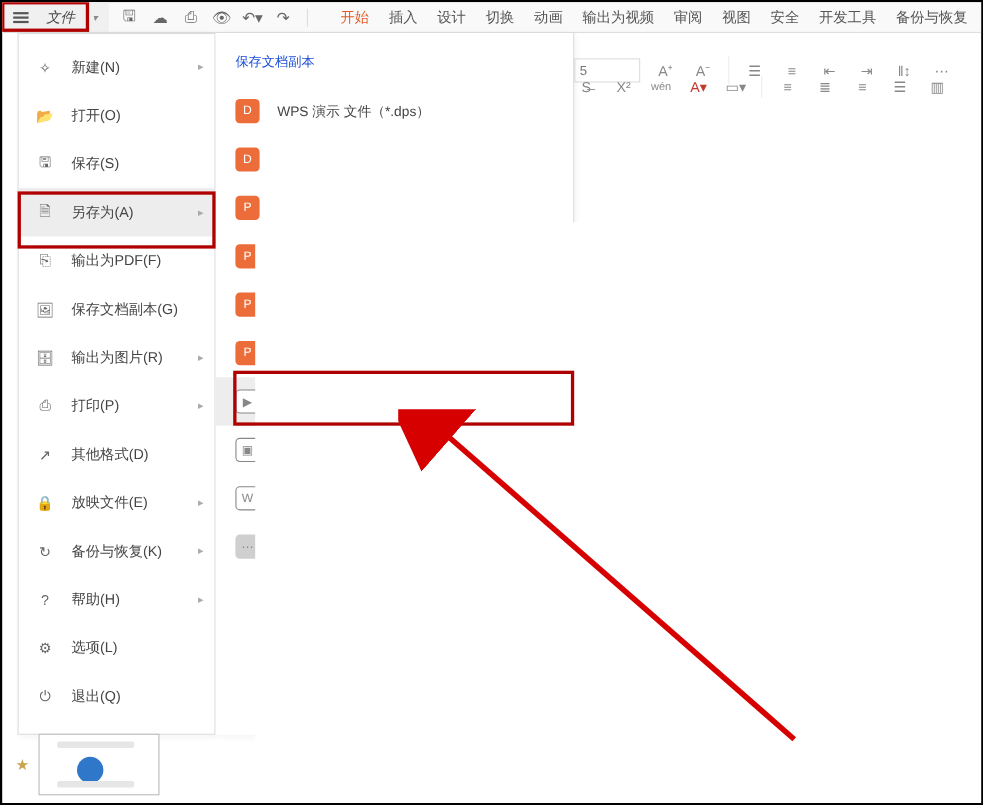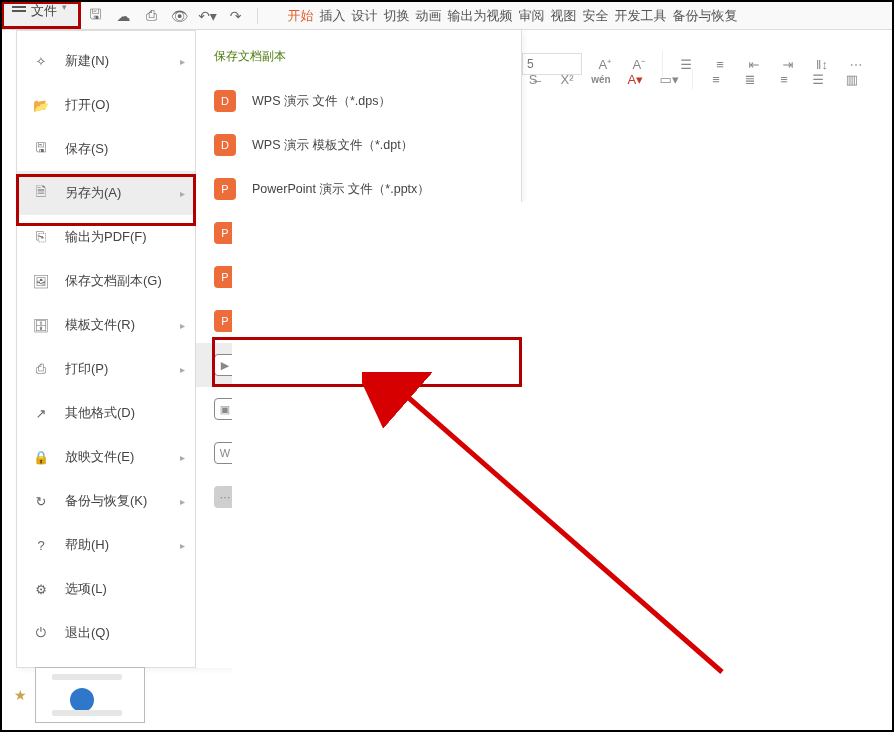--- a/index.html
+++ b/index.html
@@ -1,45 +1,45 @@
 <!DOCTYPE html>
 <html><head>
 <meta charset="utf-8">
 <style>
   * { box-sizing: border-box; margin: 0; padding: 0; font-family: "Microsoft YaHei", "PingFang SC", sans-serif; }
   body { width: 894px; height: 732px; background: #fff; position: relative; overflow: hidden; border: 2px solid #000; }
 
   
   .topbar { position: absolute; top: 0; left: 0; right: 0; height: 28px; display: flex; align-items: center; background: #f9f9f9; border-bottom: 1px solid #ddd; }
-  .file-btn { display: flex; gap: 5px; padding: 0 10px; height: 100%; background: #f0f0f0; font-size: 13px; color: #444; cursor: pointer; }
+  .file-btn { display: flex; align-items: center; gap: 16px; padding: 0 10px; height: 100%; background: #f0f0f0; font-size: 13px; color: #444; cursor: pointer; font-style: italic; }
   .file-btn .ham { display:inline-block; width:14px; height:10px; background: linear-gradient(#555,#555) 0 0/100% 2px no-repeat, linear-gradient(#555,#555) 0 4px/100% 2px no-repeat, linear-gradient(#555,#555) 0 8px/100% 2px no-repeat; }
   .qat { display: flex; align-items: center; gap: 6px; padding: 0 8px; height: 100%; }
   .qat-ico { width: 22px; height: 22px; display:flex; align-items:center; justify-content:center; color:#666; font-size:14px; cursor:pointer; border-radius:3px; }
   .sep-small { width:1px; height:16px; background:#ddd; margin:0 4px; }
-  .tabs { display:flex; align-items:flex-end; gap: 6px; padding-left: 18px; font-size: 13px; color:#555; }
+  .tabs { display:flex; align-items:flex-end; gap: 18px; padding-left: 18px; font-size: 13px; color:#555; }
   .tab { cursor:pointer; }
   .tab.active { color:#e35d2a; }
 
   
   .hl { position:absolute; border: 3px solid #b00000; pointer-events:none; }
 
   
   .ribbon { position:absolute; top:34px; left:520px; right:2px; height:56px; display:flex; align-items:center; gap:12px; color:#999; font-size:13px; }
   .rib-ico { width:22px; height:22px; display:flex; align-items:center; justify-content:center; border-radius:3px; color:#888; }
 
   
   .file-menu { position:absolute; top:28px; left:14px; width:180px; bottom:62px; background:#fff; border:1px solid #ddd; box-shadow: 2px 2px 6px rgba(0,0,0,.05); padding: 8px 0; }
   .fm-item { display:flex; align-items:center; height:44px; padding: 0 14px; gap:14px; font-size:13px; color:#444; cursor:pointer; position:relative; }
   .fm-item:hover, .fm-item.sel { background:#ededed; }
   .fm-ico { width:20px; height:20px; display:flex; align-items:center; justify-content:center; color:#666; }
   .fm-item .arrow { position:absolute; right:10px; top:50%; transform:translateY(-50%); color:#aaa; font-size:10px; }
 
   
   .submenu { position:absolute; top:28px; left:194px; width:326px; bottom:62px; background:#fff; border-right:1px solid #ddd; box-shadow:2px 2px 6px rgba(0,0,0,.05); padding: 12px 0; }
-  .sub-title { font-size:12px; color:#4d7c0f; padding: 6px 18px 14px 18px; }
+  .sub-title { font-size:12px; color:#1d4ed8; padding: 6px 18px 14px 18px; }
   .sub-item { display:flex; align-items:center; height:44px; padding:0 18px; gap:16px; font-size:12.5px; color:#444; cursor:pointer; }
   .sub-item:hover, .sub-item.sel { background:#ededed; }
   .sub-ico { width:22px; height:22px; border-radius:4px; display:flex; align-items:center; justify-content:center; font-size:11px; color:#fff; }
   .sub-ico.orange { background:#ed6d3a; }
   .sub-ico.grey   { background:#cfcfcf; color:#888; }
   .sub-ico.line   { border:1.5px solid #888; background:#fff; color:#888; }
 
   
   .thumbstrip { position:absolute; left:12px; bottom:6px; width:175px; height:58px; display:flex; align-items:center; gap:8px; }
   .thumb-star { color:#c9a34e; font-size:14px; }
@@ -95,21 +95,21 @@
   <span class="rib-ico">☰</span>
   <span class="rib-ico">≡</span>
   <span class="rib-ico">⇤</span>
   <span class="rib-ico">⇥</span>
   <span class="rib-ico">‖↕</span>
   <span class="rib-ico">⋯</span>
 </div>
 <div style="position:absolute; top:64px; left:520px; right:2px; height:26px; display:flex; align-items:center; gap:12px; color:#ccc; font-size:13px;">
   <span class="rib-ico">S̶</span>
   <span class="rib-ico">X²</span>
-  <span class="rib-ico" style="font-size:10px;font-weight:bold;">wén</span>
+  <span class="rib-ico" style="font-size:10px;">wén</span>
   <span class="rib-ico" style="color:#c0392b;">A▾</span>
   <span class="rib-ico">▭▾</span>
   <span style="width:1px;height:20px;background:#eee;"></span>
   <span class="rib-ico">≡</span>
   <span class="rib-ico">≣</span>
   <span class="rib-ico">≡</span>
   <span class="rib-ico">☰</span>
   <span class="rib-ico">▥</span>
 </div>
 
@@ -135,21 +135,21 @@
     <div class="fm-item">
       <span class="fm-ico">⎘</span>
       <span>输出为PDF(F)</span>
     </div>
     <div class="fm-item">
       <span class="fm-ico">🖼</span>
       <span>保存文档副本(G)</span>
     </div>
     <div class="fm-item">
       <span class="fm-ico">🗄</span>
-      <span>模板文件(R)</span>
+      <span>输出为图片(R)</span>
       <span class="arrow">▸</span>
     </div>
     <div class="fm-item">
       <span class="fm-ico">⎙</span>
       <span>打印(P)</span>
       <span class="arrow">▸</span>
     </div>
     <div class="fm-item">
       <span class="fm-ico">↗</span>
       <span>其他格式(D)</span>
@@ -181,25 +181,23 @@
 
 <div class="submenu">
   <div class="sub-title">保存文档副本</div>
   <div id="subItems">
       <div class="sub-item">
         <span class="sub-ico orange">D</span>
         <span>WPS 演示 文件（*.dps）</span>
       </div>
       <div class="sub-item">
         <span class="sub-ico orange">D</span>
-        <span>WPS 演示 模板文件（*.dpt）</span>
-      </div>
-      <div class="sub-item">
-        <span class="sub-ico orange">P</span>
-        <span>PowerPoint 演示 文件（*.pptx）</span>
+      </div>
+      <div class="sub-item">
+        <span class="sub-ico orange">P</span>
       </div>
       <div class="sub-item">
         <span class="sub-ico orange">P</span>
         <span>PowerPoint 97-2003 文件（*.ppt）</span>
       </div>
       <div class="sub-item">
         <span class="sub-ico orange">P</span>
         <span>PowerPoint 97-2003 模板文件（*.pot）</span>
       </div>
       <div class="sub-item">

